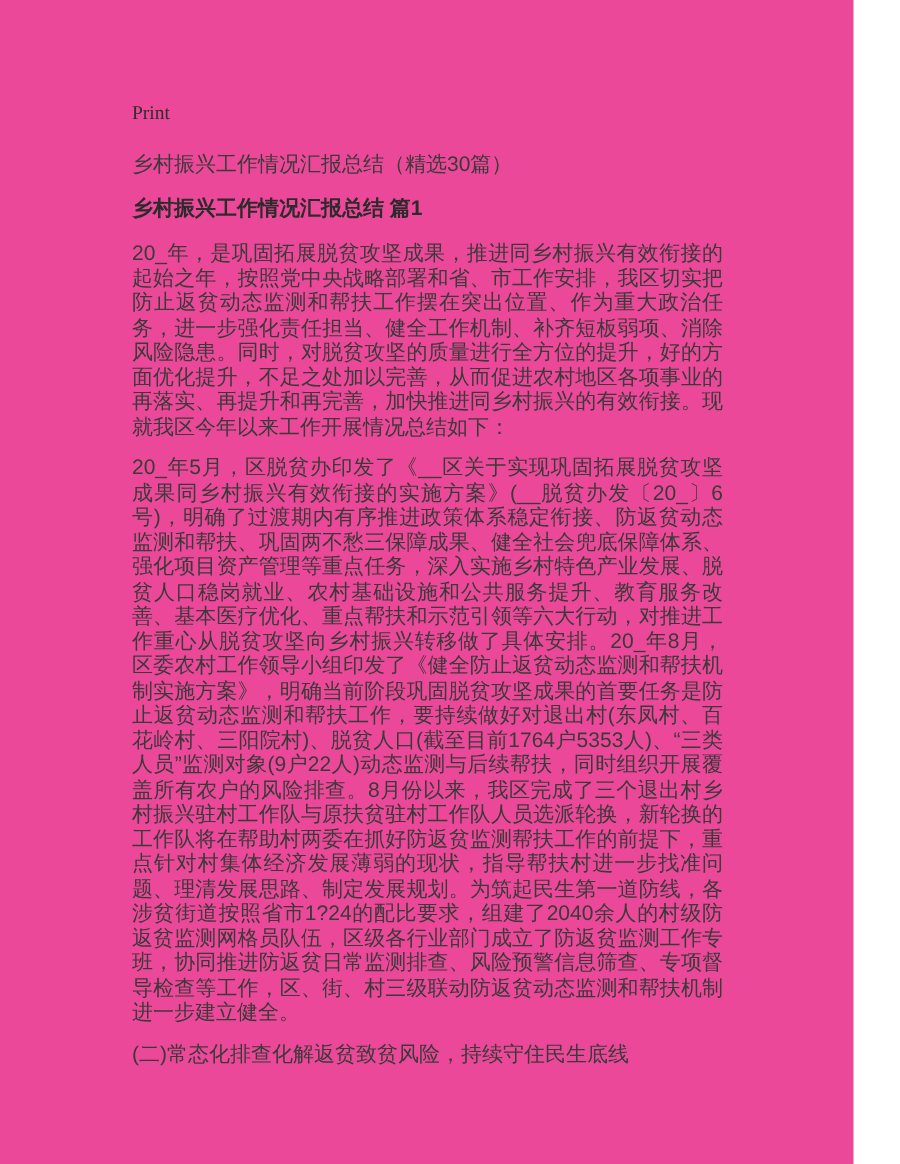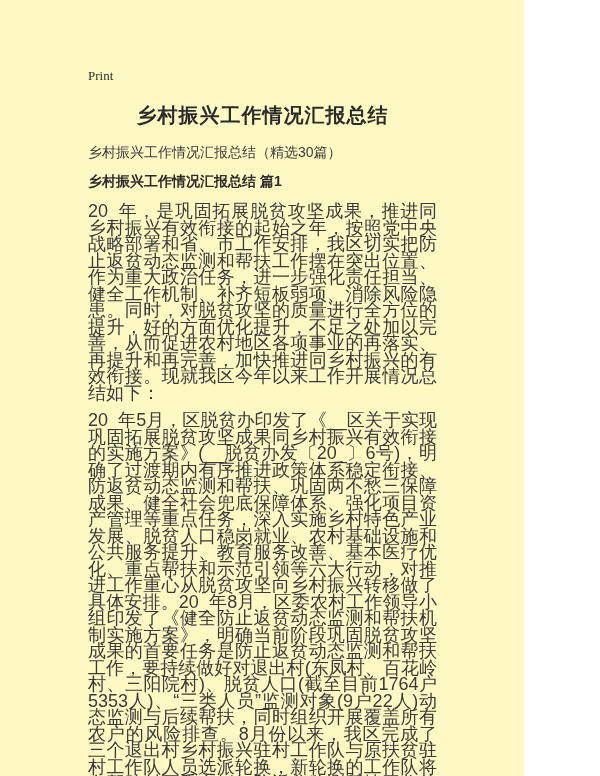--- a/index.html
+++ b/index.html
@@ -1,20 +1,20 @@
 <!DOCTYPE html>
 <html><head>
 <meta charset="utf-8">
 <style>
   * { margin: 0; padding: 0; box-sizing: border-box; }
   html, body { background: #ffffff; }
   .page {
-    width: 524px;
+    width: 569px;
     height: 776px;
-    background: #fef9c3;
+    background: #ec4899;
     position: relative;
     padding: 66px 87px 20px 88px;
     overflow: hidden;
     font-family: "Liberation Sans", sans-serif;
     color: #3a3a3a;
   }
   .print-label {
     font-family: "Liberation Serif", serif;
     font-size: 13px;
     color: #2e2e2e;
@@ -34,42 +34,41 @@
     color: #3a3a3a;
     margin-bottom: 11px;
   }
   .article-heading {
     font-size: 14px;
     font-weight: bold;
     color: #2b2b2b;
     margin-bottom: 12px;
   }
   .para {
-    font-size: 18px;
+    font-size: 14px;
     line-height: 16.5px;
     text-align: justify;
     color: #3a3a3a;
     margin-bottom: 11px;
     word-break: break-all;
   }
   .sec-heading {
     font-size: 14px;
     line-height: 16.5px;
     color: #3a3a3a;
     margin-bottom: 11px;
   }
 </style>
 </head>
 <body>
 
 <div class="page">
 
   <span class="print-label">Print</span>
 
-  <h1 class="doc-title">乡村振兴工作情况汇报总结</h1>
 
   <p class="doc-subtitle">乡村振兴工作情况汇报总结（精选30篇）</p>
 
   <h2 class="article-heading">乡村振兴工作情况汇报总结 篇1</h2>
 
   <p class="para">20_年，是巩固拓展脱贫攻坚成果，推进同乡村振兴有效衔接的起始之年，按照党中央战略部署和省、市工作安排，我区切实把防止返贫动态监测和帮扶工作摆在突出位置、作为重大政治任务，进一步强化责任担当、健全工作机制、补齐短板弱项、消除风险隐患。同时，对脱贫攻坚的质量进行全方位的提升，好的方面优化提升，不足之处加以完善，从而促进农村地区各项事业的再落实、再提升和再完善，加快推进同乡村振兴的有效衔接。现就我区今年以来工作开展情况总结如下：</p>
 
 
 
   <p class="para">20_年5月，区脱贫办印发了《__区关于实现巩固拓展脱贫攻坚成果同乡村振兴有效衔接的实施方案》(__脱贫办发〔20_〕6号)，明确了过渡期内有序推进政策体系稳定衔接、防返贫动态监测和帮扶、巩固两不愁三保障成果、健全社会兜底保障体系、强化项目资产管理等重点任务，深入实施乡村特色产业发展、脱贫人口稳岗就业、农村基础设施和公共服务提升、教育服务改善、基本医疗优化、重点帮扶和示范引领等六大行动，对推进工作重心从脱贫攻坚向乡村振兴转移做了具体安排。20_年8月，区委农村工作领导小组印发了《健全防止返贫动态监测和帮扶机制实施方案》，明确当前阶段巩固脱贫攻坚成果的首要任务是防止返贫动态监测和帮扶工作，要持续做好对退出村(东凤村、百花岭村、三阳院村)、脱贫人口(截至目前1764户5353人)、“三类人员”监测对象(9户22人)动态监测与后续帮扶，同时组织开展覆盖所有农户的风险排查。8月份以来，我区完成了三个退出村乡村振兴驻村工作队与原扶贫驻村工作队人员选派轮换，新轮换的工作队将在帮助村两委在抓好防返贫监测帮扶工作的前提下，重点针对村集体经济发展薄弱的现状，指导帮扶村进一步找准问题、理清发展思路、制定发展规划。为筑起民生第一道防线，各涉贫街道按照省市1?24的配比要求，组建了2040余人的村级防返贫监测网格员队伍，区级各行业部门成立了防返贫监测工作专班，协同推进防返贫日常监测排查、风险预警信息筛查、专项督导检查等工作，区、街、村三级联动防返贫动态监测和帮扶机制进一步建立健全。</p>

